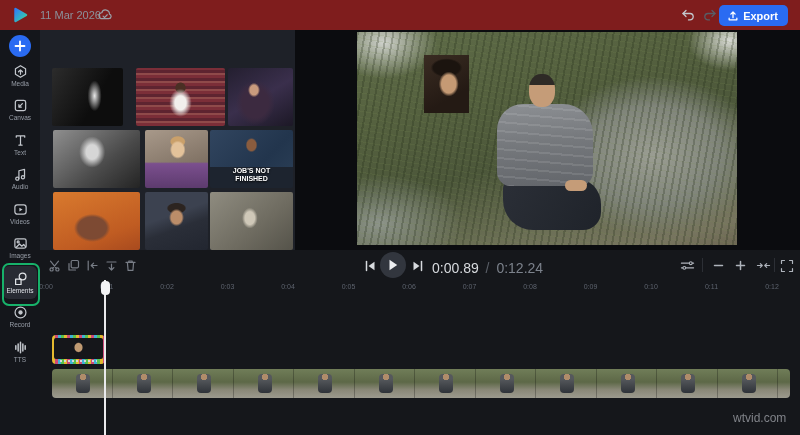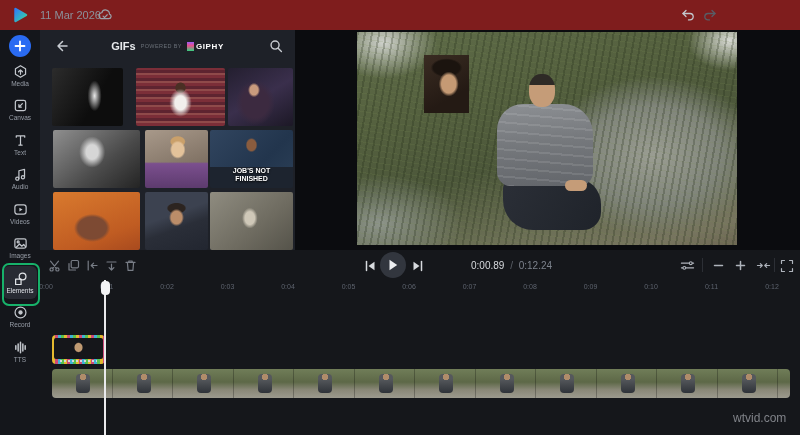--- a/index.html
+++ b/index.html
@@ -114,21 +114,21 @@
 
   
   #timeline{position:absolute;left:40px;top:250px;width:760px;height:185px;background:#15171b;}
   #tl-toolbar{position:absolute;left:0;top:0;width:760px;height:30px;}
   .tool{position:absolute;top:9px;cursor:pointer;}
   #tool-split{left:8px;}  #tool-copy{left:27px;}  #tool-trim-left{left:46px;}
   #tool-trim-right{left:65px;} #tool-delete{left:84px;}
   #btn-prev{left:324px;top:10px;} #btn-next{left:372px;top:10px;}
   #btn-play{position:absolute;left:340px;top:2px;width:26px;height:26px;border-radius:50%;
     background:#32363e;display:flex;align-items:center;justify-content:center;cursor:pointer;}
-  #time-display{position:absolute;left:392px;top:10px;font-size:10px;color:#7c828c;margin-left:39px;}
+  #time-display{position:absolute;left:392px;top:10px;font-size:14px;color:#7c828c;}
   #time-display .cur{color:#d7dade;}
   #time-display .sep{margin:0 3px;color:#5b6068;}
   #ctrl-adjust{left:640px;} #ctrl-minus{left:672px;} #ctrl-plus{left:694px;}
   #ctrl-fit{left:716px;} #ctrl-fullscreen{left:740px;}
   .vdiv{position:absolute;top:8px;width:1px;height:14px;background:#2c2f35;}
   #vdiv1{left:662px;} #vdiv2{left:734px;}
 
   #ruler{position:absolute;left:0;top:30px;width:760px;height:15px;cursor:pointer;}
   .tick{position:absolute;top:3px;transform:translateX(-50%);font-size:7px;color:#5d636e;}
 
@@ -186,20 +186,29 @@
       <path d="M6 3.5 3 6.5l3 3"></path>
         <path d="M3 6.5h7a3.2 3.2 0 0 1 0 6.4H8.5"></path>
     </svg>
   </span>
   <span id="redo">
     <svg width="16" height="16" viewBox="0 0 16 16" class="ic" style="stroke:#585d66">
       <path d="M10 3.5l3 3-3 3"></path>
         <path d="M13 6.5H6a3.2 3.2 0 0 0 0 6.4h1.5"></path>
     </svg>
   </span>
+  <div id="export-btn">
+    <span>
+      <svg width="12" height="12" viewBox="0 0 14 14" class="ic" style="stroke:#fff;stroke-width:1.5">
+        <path d="M7 9V2.5M4.5 4.8 7 2.3l2.5 2.5"></path>
+          <path d="M2.5 9.5v2h9v-2"></path>
+      </svg>
+    </span>
+    <span class="lbl">Export</span>
+  </div>
 </div>
 
 <div id="sidebar">
   <div id="plus-btn">
     <svg width="12" height="12" viewBox="0 0 12 12" class="ic" style="stroke:#fff;stroke-width:1.8">
       <path d="M6 1.5v9M1.5 6h9"></path>
     </svg>
   </div>
   <div id="sb-items">
     <div class="sb-item">
@@ -281,41 +290,20 @@
           <path d="M3 6.2v3.6M5.5 4.2v7.6M8 2.4v11.2M10.5 4.2v7.6M13 6.2v3.6"></path>
         </svg>
         </span>
       <span class="sb-label">TTS</span>
     </div>
   </div>
   <div id="elements-annotation"></div>
 </div>
 
 <div id="panel">
-  <div id="panel-header">
-    <span id="back-btn">
-      <svg width="14" height="14" viewBox="0 0 14 14" class="ic" style="stroke:#c8ccd2;stroke-width:1.5">
-        <path d="M8.5 2.5 4 7l4.5 4.5M4 7h9"></path>
-      </svg>
-    </span>
-    <div id="panel-title-group">
-      <span id="panel-title">GIFs</span>
-      <span id="powered-by">POWERED BY</span>
-      <span id="giphy-wrap">
-        <span id="giphy-mark"></span>
-        <span id="giphy-text">GIPHY</span>
-      </span>
-    </div>
-    <span id="search-btn">
-      <svg width="14" height="14" viewBox="0 0 15 15" class="ic" style="stroke:#c8ccd2;stroke-width:1.5">
-        <circle cx="6.5" cy="6.5" r="4.3"></circle>
-          <path d="M9.8 9.8 13.3 13.3"></path>
-      </svg>
-    </span>
-  </div>
   <div class="tile t1"></div>
   <div class="tile t2"></div>
   <div class="tile t3"></div>
   <div class="tile t4"></div>
   <div class="tile t5"></div>
   <div class="tile t6">
     <span class="tile-caption">JOB'S NOT
 FINISHED</span>
   </div>
   <div class="tile t7"></div>

